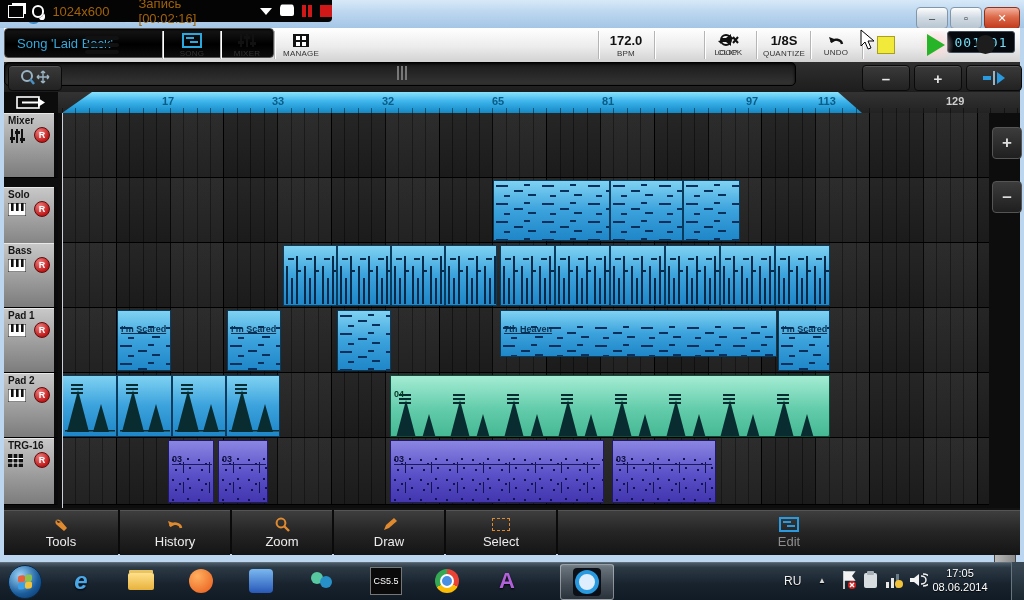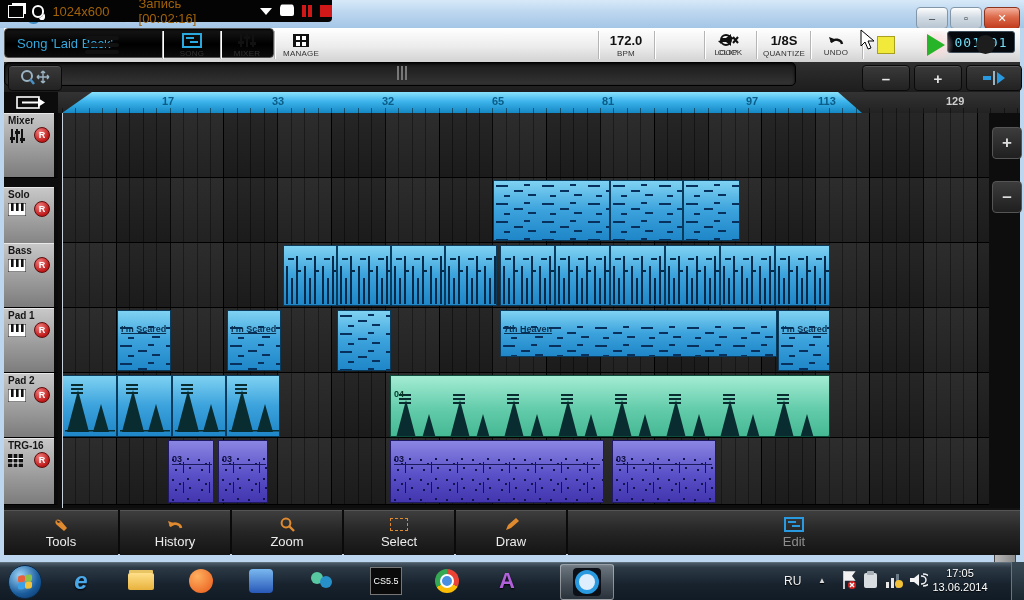--- a/index.html
+++ b/index.html
@@ -583,42 +583,42 @@
     </div>
     <div class="bbtn" style="width:110px;">
       <span class="bico">
           <svg width="16" height="13">
             <path d="M3,8 a6,5 0 0 1 11,2" fill="none" stroke="#e08a30" stroke-width="2.6"></path>
             <path d="M1,3 l2,6 l6,-3 z" fill="#e08a30"></path>
           </svg>
         </span>
       <span class="blbl">History</span>
     </div>
-    <div class="bbtn" style="width:110px;">
+    <div class="bbtn" style="width:100px;">
       <span class="bico">
           <svg width="15" height="15">
             <circle cx="6" cy="6" r="4.4" fill="none" stroke="#e08a30" stroke-width="2"></circle>
             <line x1="9" y1="9" x2="14" y2="14" stroke="#e08a30" stroke-width="2.4"></line>
           </svg>
         </span>
       <span class="blbl">Zoom</span>
     </div>
     <div class="bbtn" style="width:110px;">
       <span class="bico">
-          <span class="selico"></span>
-        </span>
-      <span class="blbl">Select</span>
-    </div>
-    <div class="bbtn" style="width:110px;">
-      <span class="bico">
           <svg width="15" height="15">
             <path d="M2,13 l2,-5 l8,-7 l3,3 l-8,7 z" fill="#e08a30"></path>
           </svg>
         </span>
       <span class="blbl">Draw</span>
+    </div>
+    <div class="bbtn" style="width:110px;">
+      <span class="bico">
+          <span class="selico"></span>
+        </span>
+      <span class="blbl">Select</span>
     </div>
     <div class="bbtn editbtn" style="flex:1;">
       <span class="bico">
           <svg width="20" height="15">
             <rect x="1" y="1" width="18" height="13" fill="none" stroke="#2a9ae0" stroke-width="2"></rect>
             <rect x="4" y="4" width="8" height="2" fill="#2a9ae0"></rect>
             <rect x="8" y="8" width="8" height="2" fill="#2a9ae0"></rect>
           </svg>
         </span>
       <span class="blbl">Edit</span>
@@ -685,17 +685,17 @@
       <rect x="7" y="8" width="3" height="10" fill="#e8e8e8"></rect>
       <rect x="12" y="4" width="3" height="14" fill="#6a7a86"></rect>
       <circle cx="15" cy="14" r="4" fill="#f2c23a"></circle>
     </svg>
   <svg class="abs" style="left:908px;top:570px;" width="20" height="20">
       <path d="M2,8 h4 l5,-4 v12 l-5,-4 h-4 z" fill="#f2f2f2"></path>
       <path d="M13,6 a5,4 0 0 1 0,8 M15,4 a8,6 0 0 1 0,12" fill="none" stroke="#f2f2f2" stroke-width="1.5"></path>
     </svg>
   <div class="clock">
     <div>17:05</div>
-    <div>13.06.2014</div>
+    <div>08.06.2014</div>
   </div>
   <div class="showdesk"></div>
 
 </div>
 
 </body></html>

